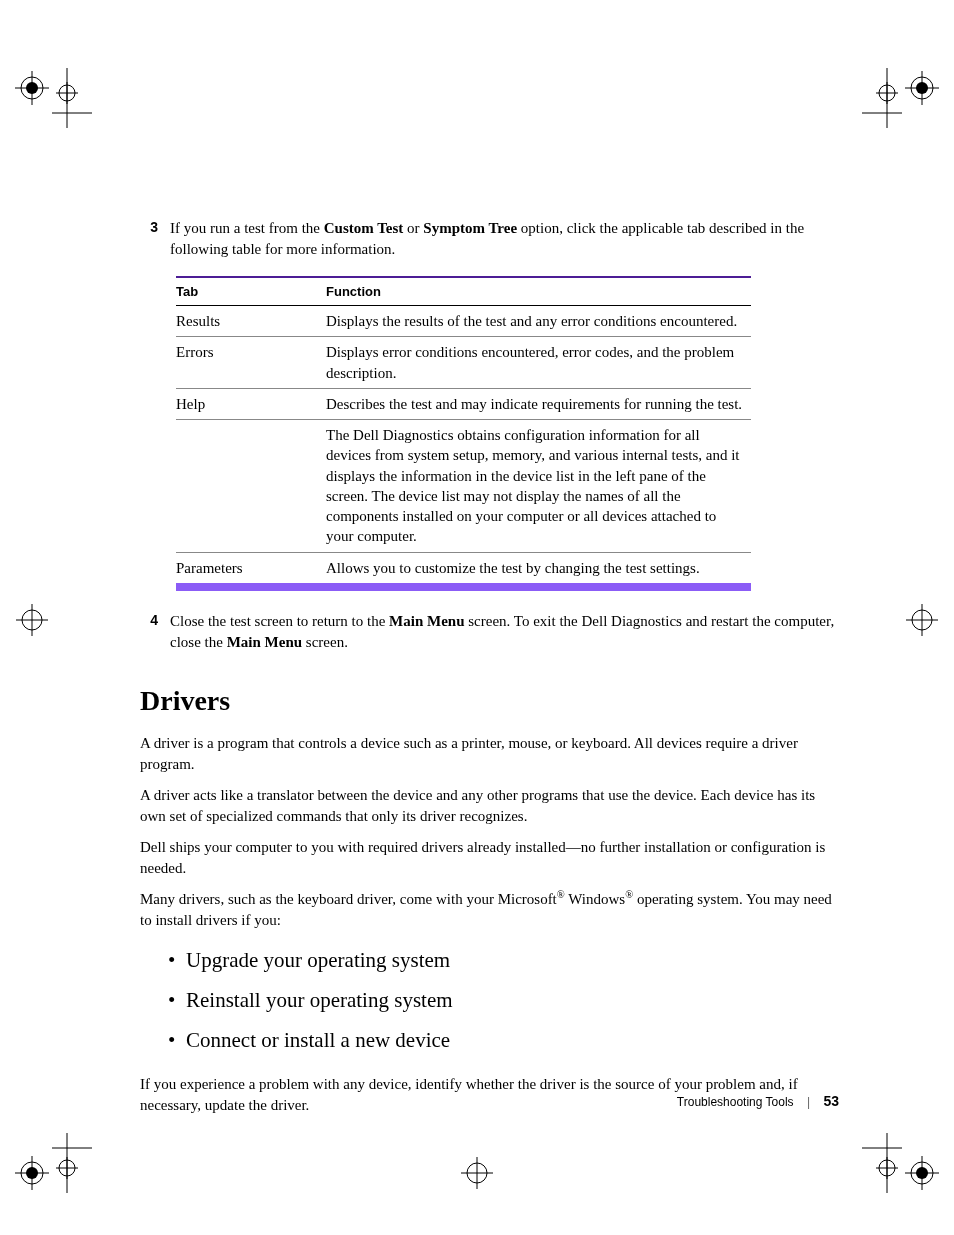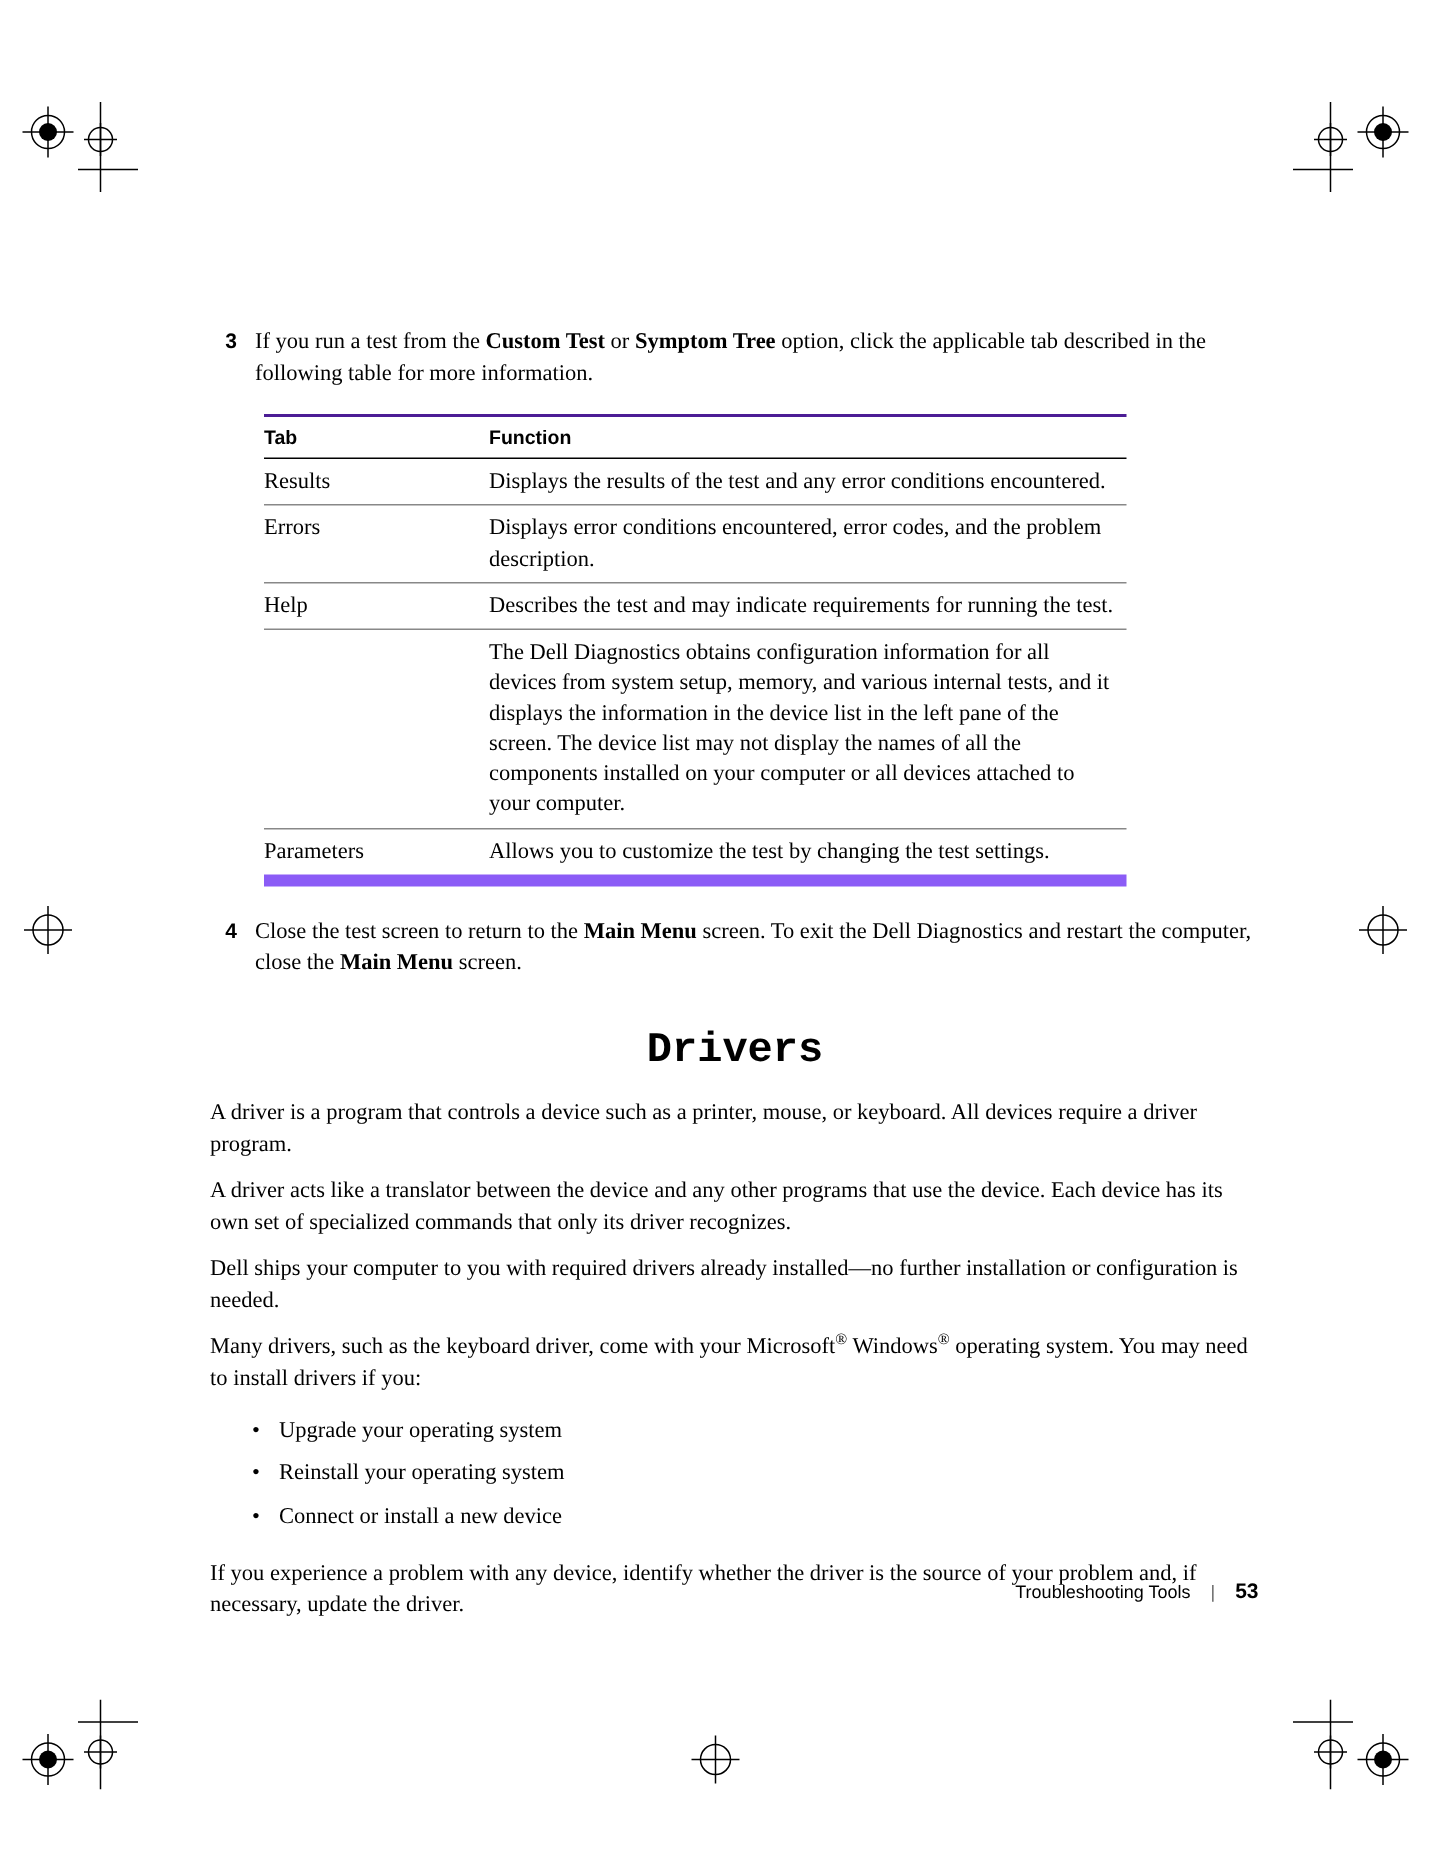--- a/index.html
+++ b/index.html
@@ -23,31 +23,31 @@
   .numstep .num { width: 30px; text-align: right; font-weight: bold; font-family: Arial, Helvetica, sans-serif; font-size: 14px; color: #000; padding-right: 12px; flex-shrink: 0; }
   .numstep .body { flex: 1; }
 
   table.tabfn { width: 575px; margin: 16px 0 20px 36px; border-collapse: collapse; font-size: 15px; }
   table.tabfn th { font-family: Arial, Helvetica, sans-serif; font-weight: bold; font-size: 13px; text-align: left; border-top: 2px solid #4c1d95; border-bottom: 1px solid #000; padding: 6px 6px 6px 0; }
   table.tabfn td { vertical-align: top; padding: 5px 6px 5px 0; border-bottom: 1px solid #888; line-height: 1.35; }
   table.tabfn td.col1 { width: 150px; }
   table.tabfn tr.lastrow td { border-bottom: 8px solid #8b5cf6; }
   table.tabfn tr.noborder td { border-bottom: none; }
 
-  h1.section { font-family: Liberation Mono, monospace; font-weight: bold; font-size: 28px; margin: 32px 0 16px 0; text-align: center; }
+  h1.section { font-family: Liberation Serif, serif; font-weight: bold; font-size: 28px; margin: 32px 0 16px 0; }
   h2.sub { font-family: Arial, Helvetica, sans-serif; font-weight: bold; font-size: 15px; margin: 14px 0 8px 0; }
 
   p.body { font-size: 15px; line-height: 1.4; margin-bottom: 10px; }
   sup { font-size: 0.7em; vertical-align: super; line-height: 0; }
 
   ul.bul { list-style: none; margin: 6px 0 14px 28px; }
-  ul.bul li { font-size: 15px; line-height: 1.9; position: relative; padding-left: 18px; }
+  ul.bul li { font-size: 21px; line-height: 1.9; position: relative; padding-left: 18px; }
   ul.bul li::before { content: "•"; position: absolute; left: 0; }
 
-  .footer { position: absolute; right: 115px; top: 1052px; font-family: Arial, Helvetica, sans-serif; font-size: 12px; }
+  .footer { position: absolute; right: 115px; top: 1093px; font-family: Arial, Helvetica, sans-serif; font-size: 12px; }
   .footer .sep { margin: 0 10px; color: #666; }
   .footer .pg { font-weight: bold; font-size: 14px; }
 
   b.inline { font-weight: bold; text-align: right; }
 </style>
 </head>
 <body>
 
 <div class="page">
 

